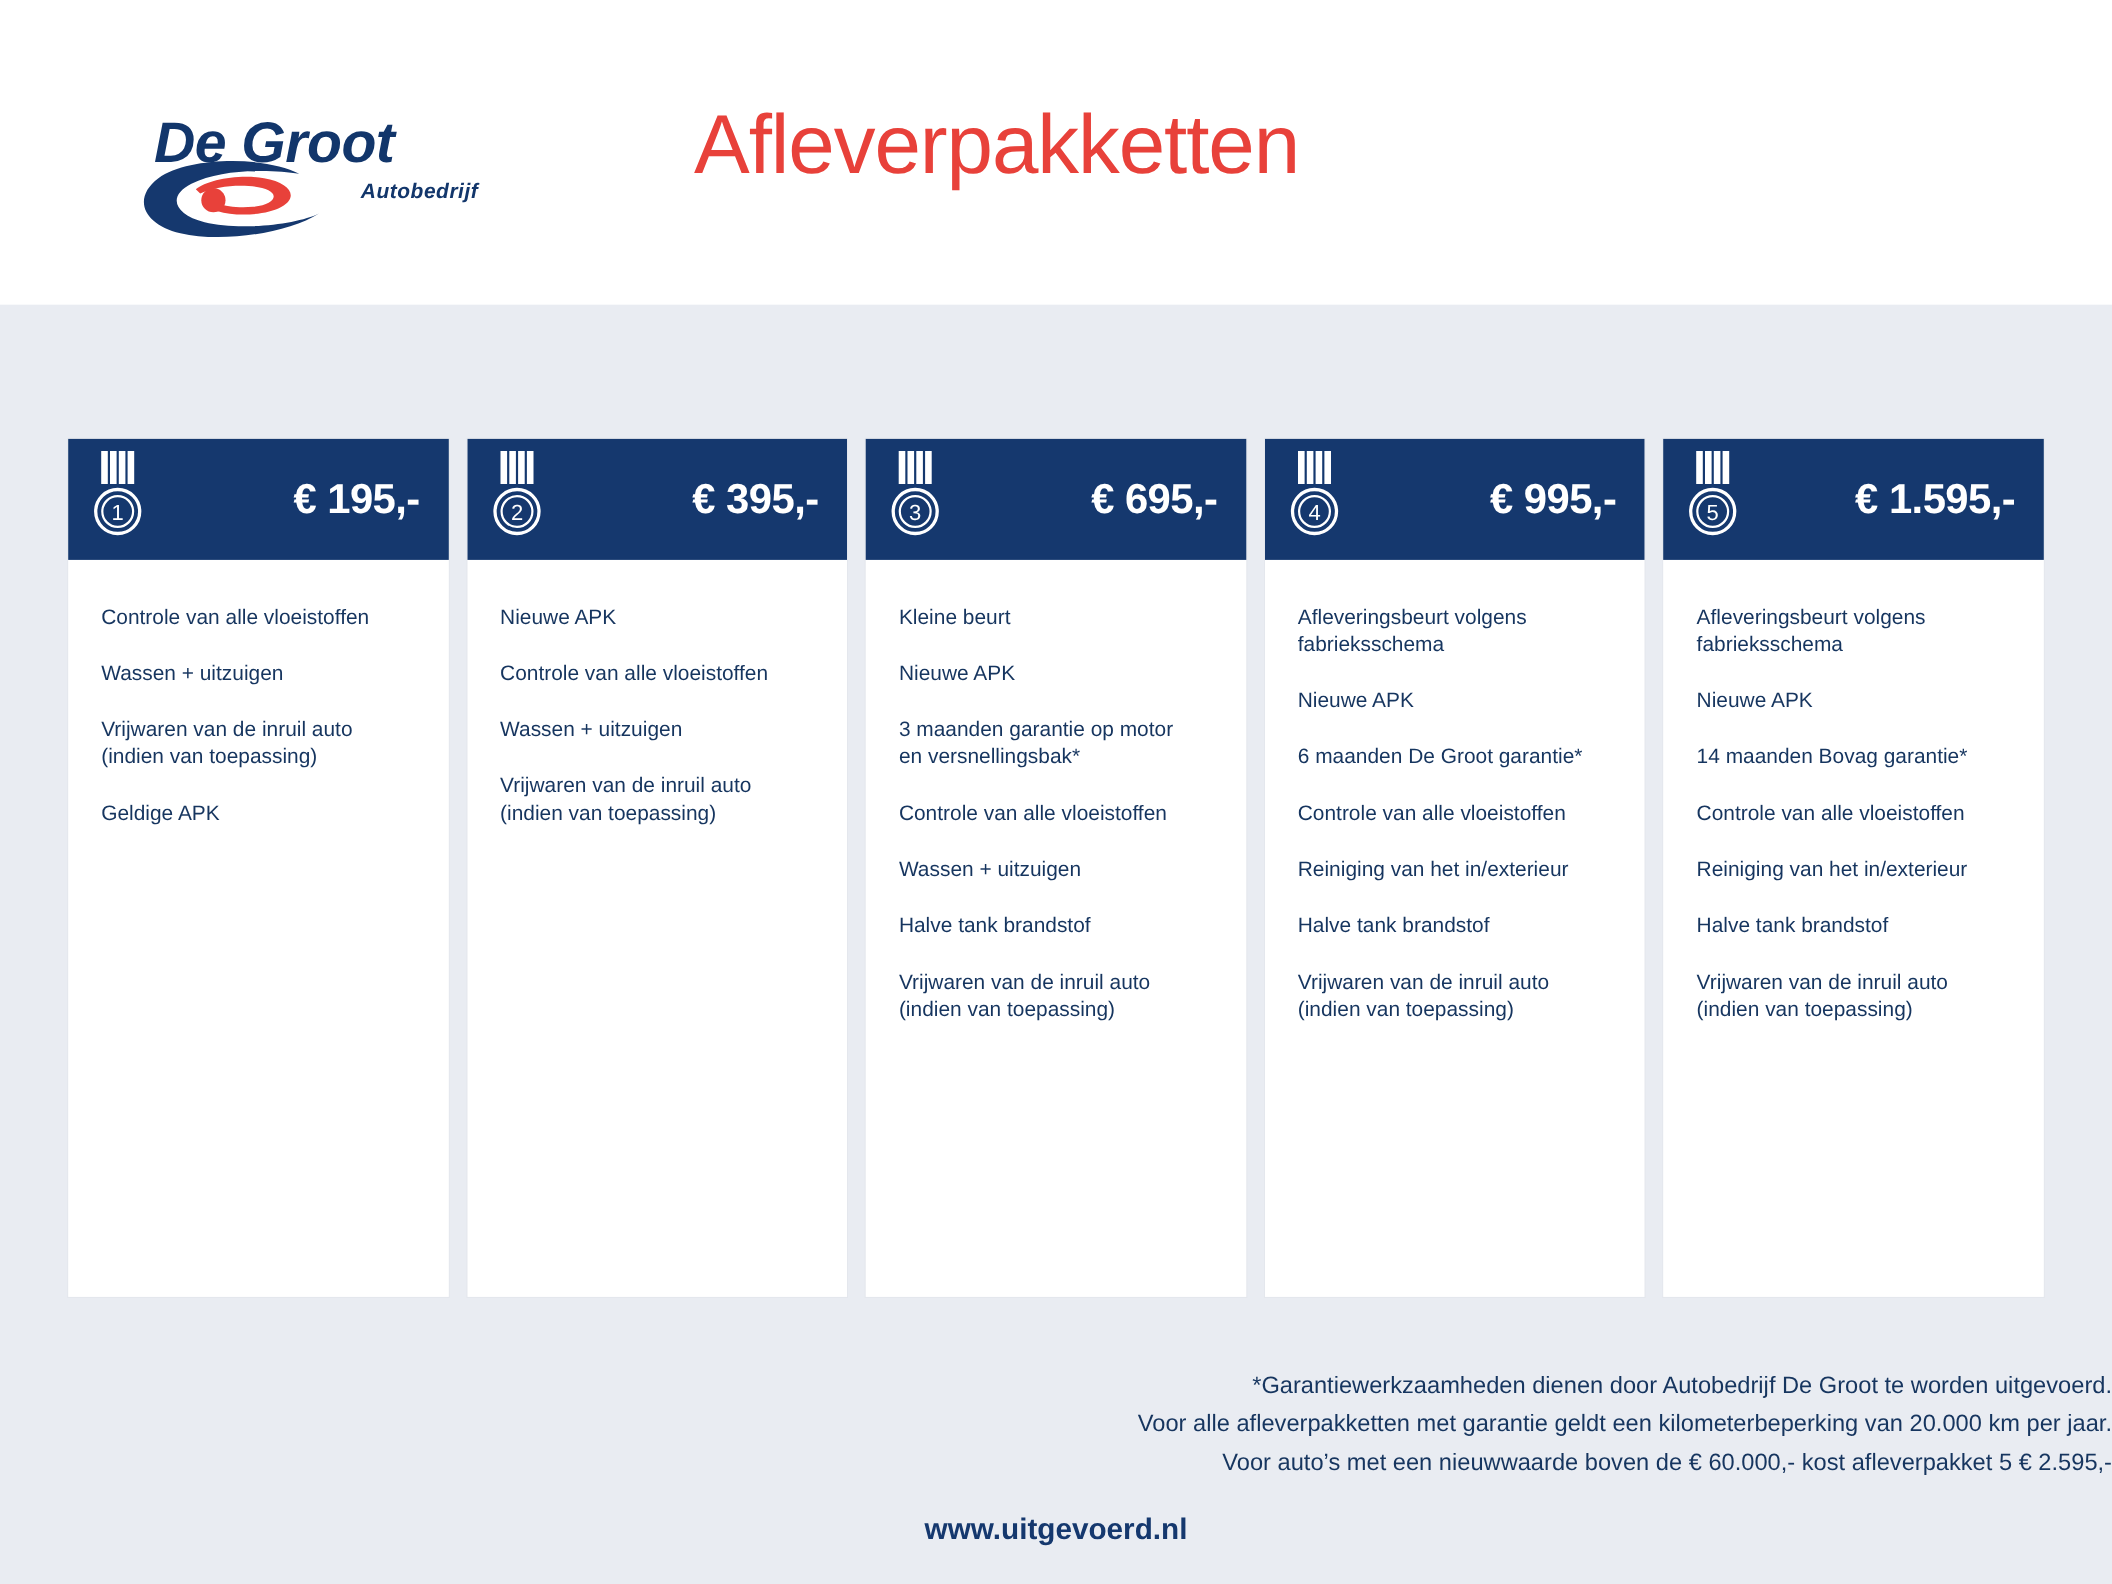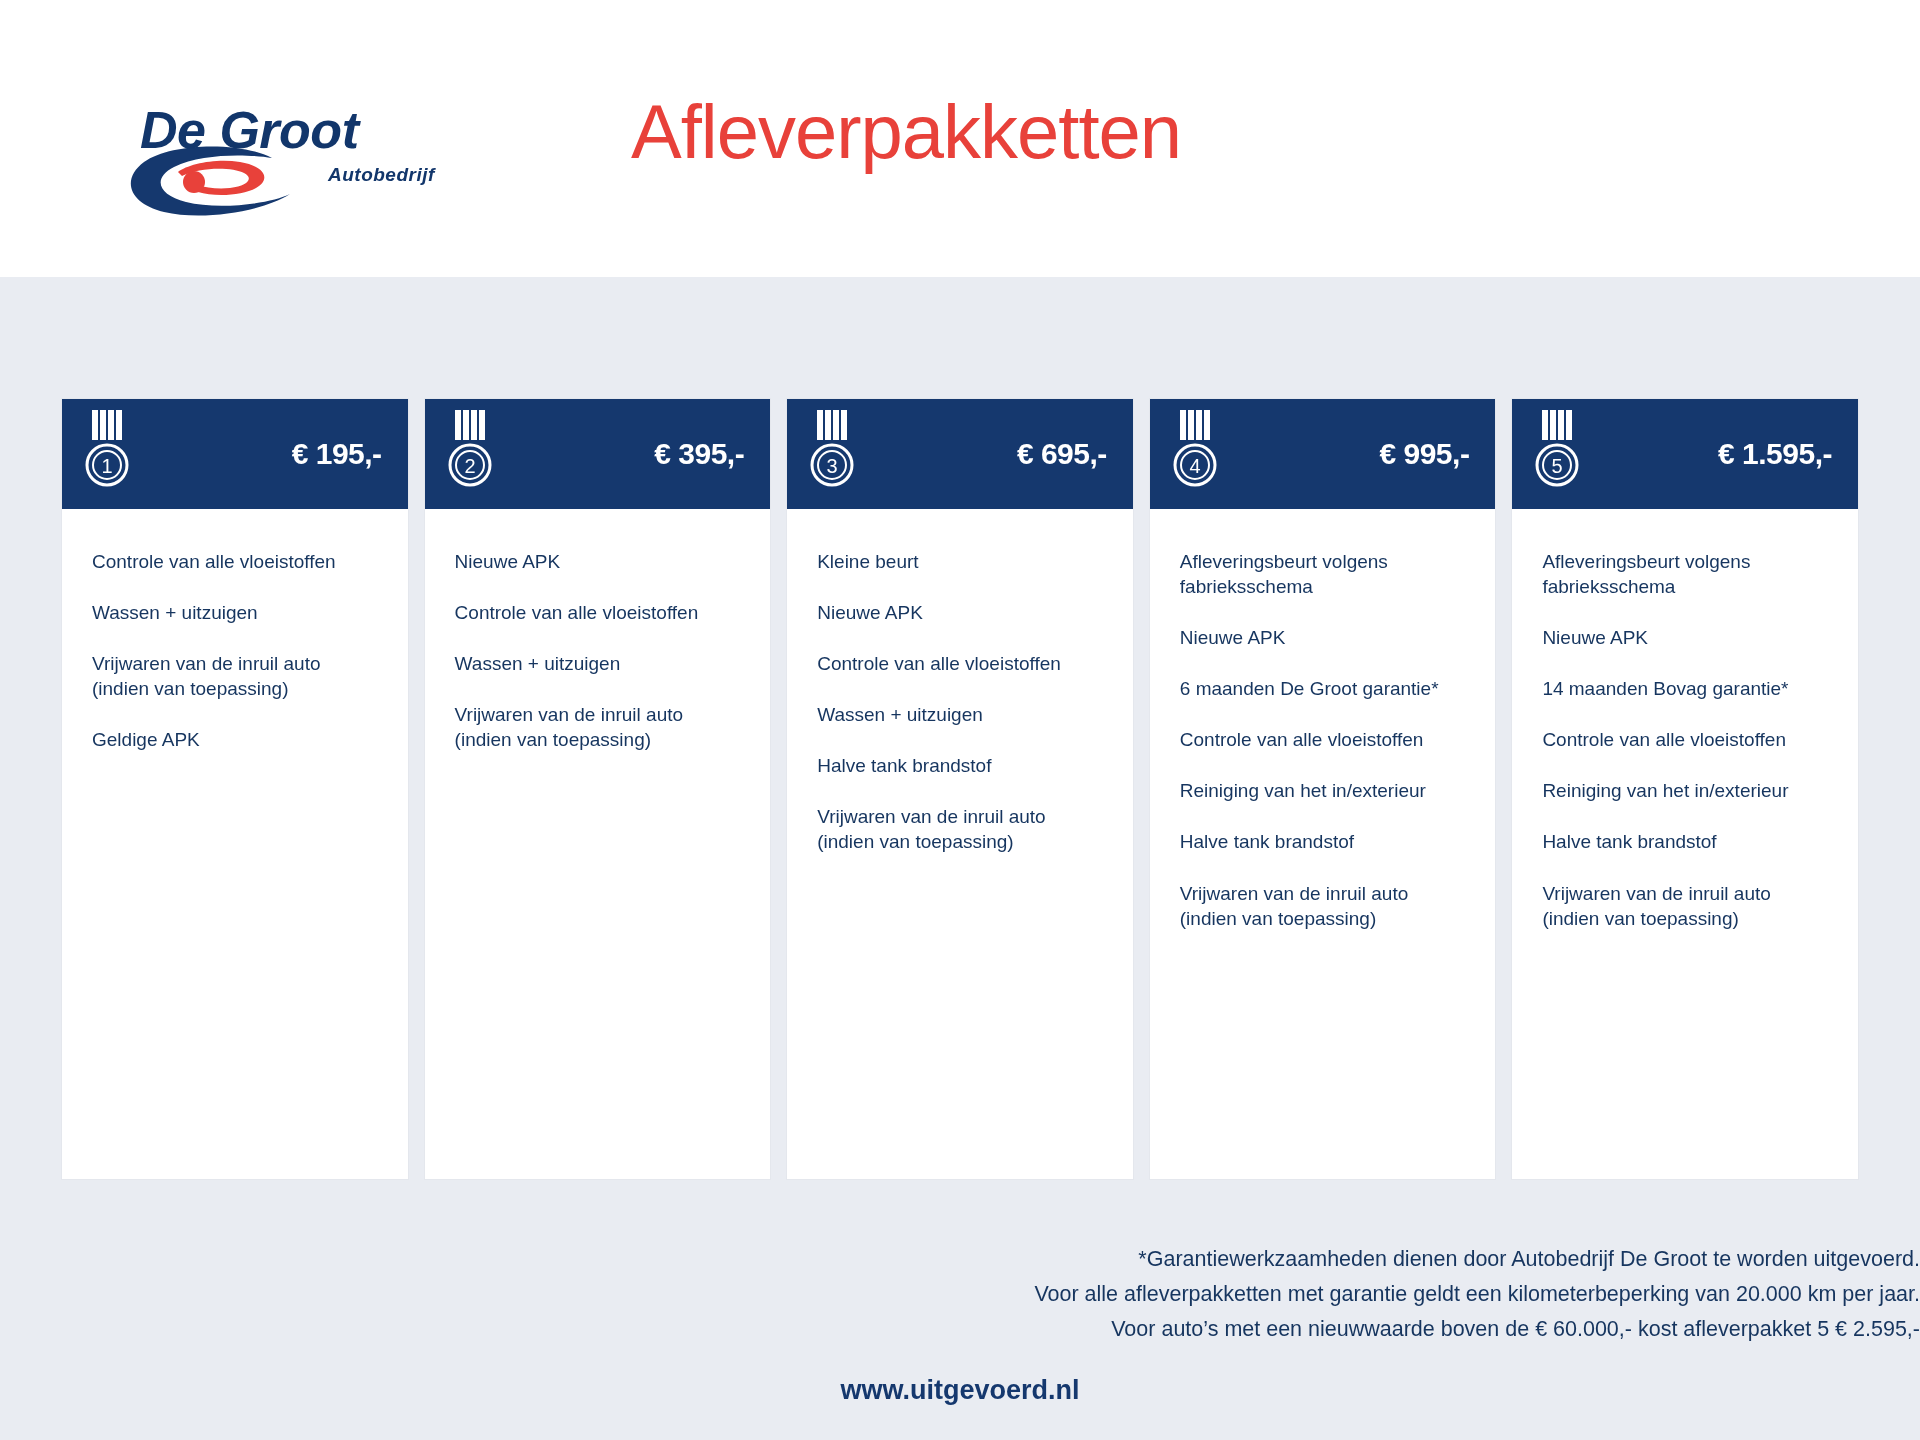--- a/index.html
+++ b/index.html
@@ -117,21 +117,21 @@
     height: 84px;
     flex: 0 0 62px;
     position: relative;
     margin-top: -4px;
   }
 
   .price {
     flex: 1;
     text-align: right;
     color: #ffffff;
-    font-size: 30px;
+    font-size: 38px;
     font-weight: bold;
     letter-spacing: -0.5px;
     padding-right: 8px;
   }
 
   .card-body {
     padding: 40px 30px 20px 30px;
     flex: 1;
   }
 
@@ -244,20 +244,22 @@
             <rect x="34" y="0" width="6" height="30" fill="#ffffff"></rect>
             <circle cx="25" cy="55" r="20" fill="none" stroke="#ffffff" stroke-width="3"></circle>
             <circle cx="25" cy="55" r="14" fill="none" stroke="#ffffff" stroke-width="2"></circle>
             <text x="25" y="63" font-size="20" font-family="Liberation Sans, sans-serif" fill="#ffffff" text-anchor="middle">3</text>
           </svg>
           <div class="price">€ 695,-</div>
         </div>
         <div class="card-body">
           <div class="feature">Kleine beurt</div>
           <div class="feature">Nieuwe APK</div>
+          <div class="feature">3 maanden garantie op motor
+en versnellingsbak*</div>
           <div class="feature">Controle van alle vloeistoffen</div>
           <div class="feature">Wassen + uitzuigen</div>
           <div class="feature">Halve tank brandstof</div>
           <div class="feature">Vrijwaren van de inruil auto
 (indien van toepassing)</div>
         </div>
       </div>
 
       <div class="card">
         <div class="card-head">

